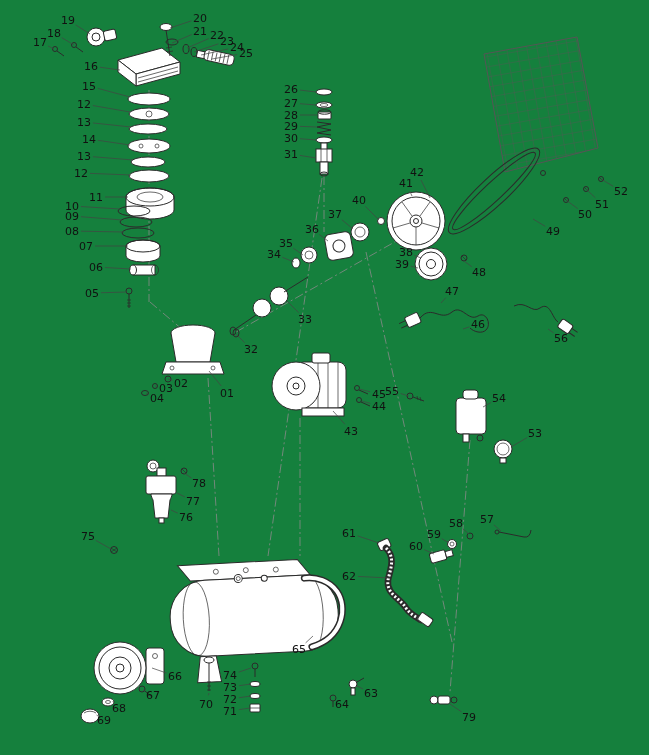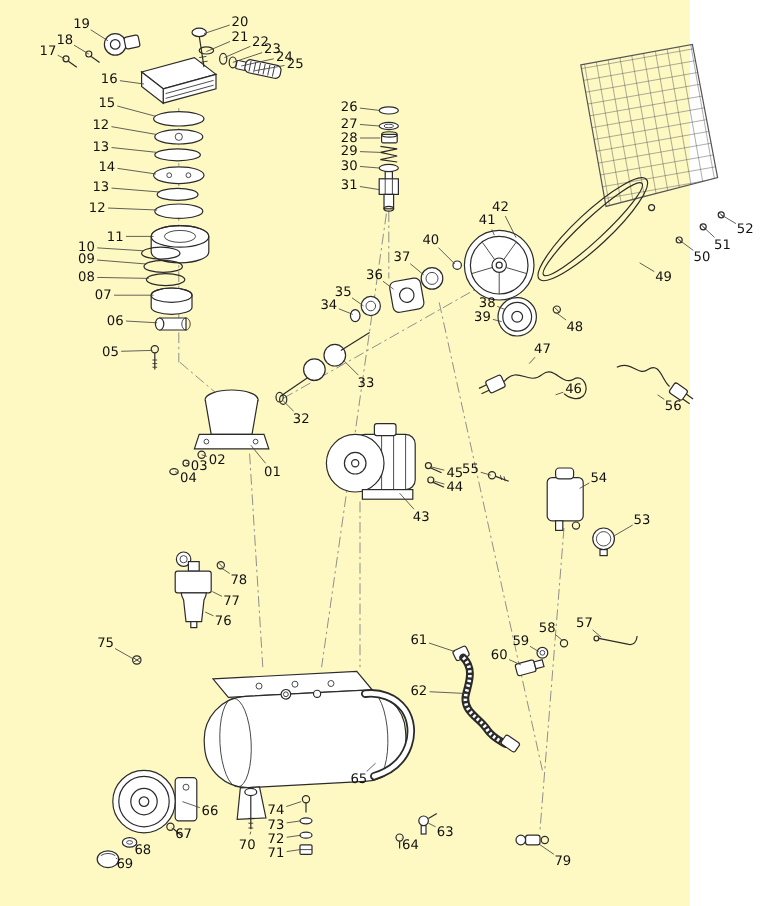--- a/index.html
+++ b/index.html
@@ -1,17 +1,17 @@
 <!DOCTYPE html>
 <html><head>
 <meta charset="utf-8">
 <style>
   html, body { margin:0; padding:0; background:#ffffff; }
   body { width:649px; height:755px; font-family:"DejaVu Sans", sans-serif; }
-  #diagram-wrap { width:575px; height:755px; position:relative; background:#fef9c3; }
+  #diagram-wrap { width:649px; height:755px; position:relative; background:#15803d; }
   svg { display:block; }
   .part  { fill:none; stroke:#2b2b2b; stroke-width:1; }
   .partw { fill:#ffffff; stroke:#2b2b2b; stroke-width:1; }
   .thin  { fill:none; stroke:#2b2b2b; stroke-width:0.7; }
   .dash  { fill:none; stroke:#8a8a8a; stroke-width:0.8; stroke-dasharray:9 3 2 3; }
   .tube  { fill:none; stroke:#2b2b2b; stroke-width:7; stroke-linecap:round; }
   .tubein{ fill:none; stroke:#ffffff; stroke-width:4; stroke-linecap:round; }
   .hose  { fill:none; stroke:#2b2b2b; stroke-width:6.5; stroke-linecap:round; }
   .hosein{ fill:none; stroke:#ffffff; stroke-width:3; stroke-linecap:butt; stroke-dasharray:2 2; }
   #leaders-layer line { stroke:#444444; stroke-width:0.7; }

